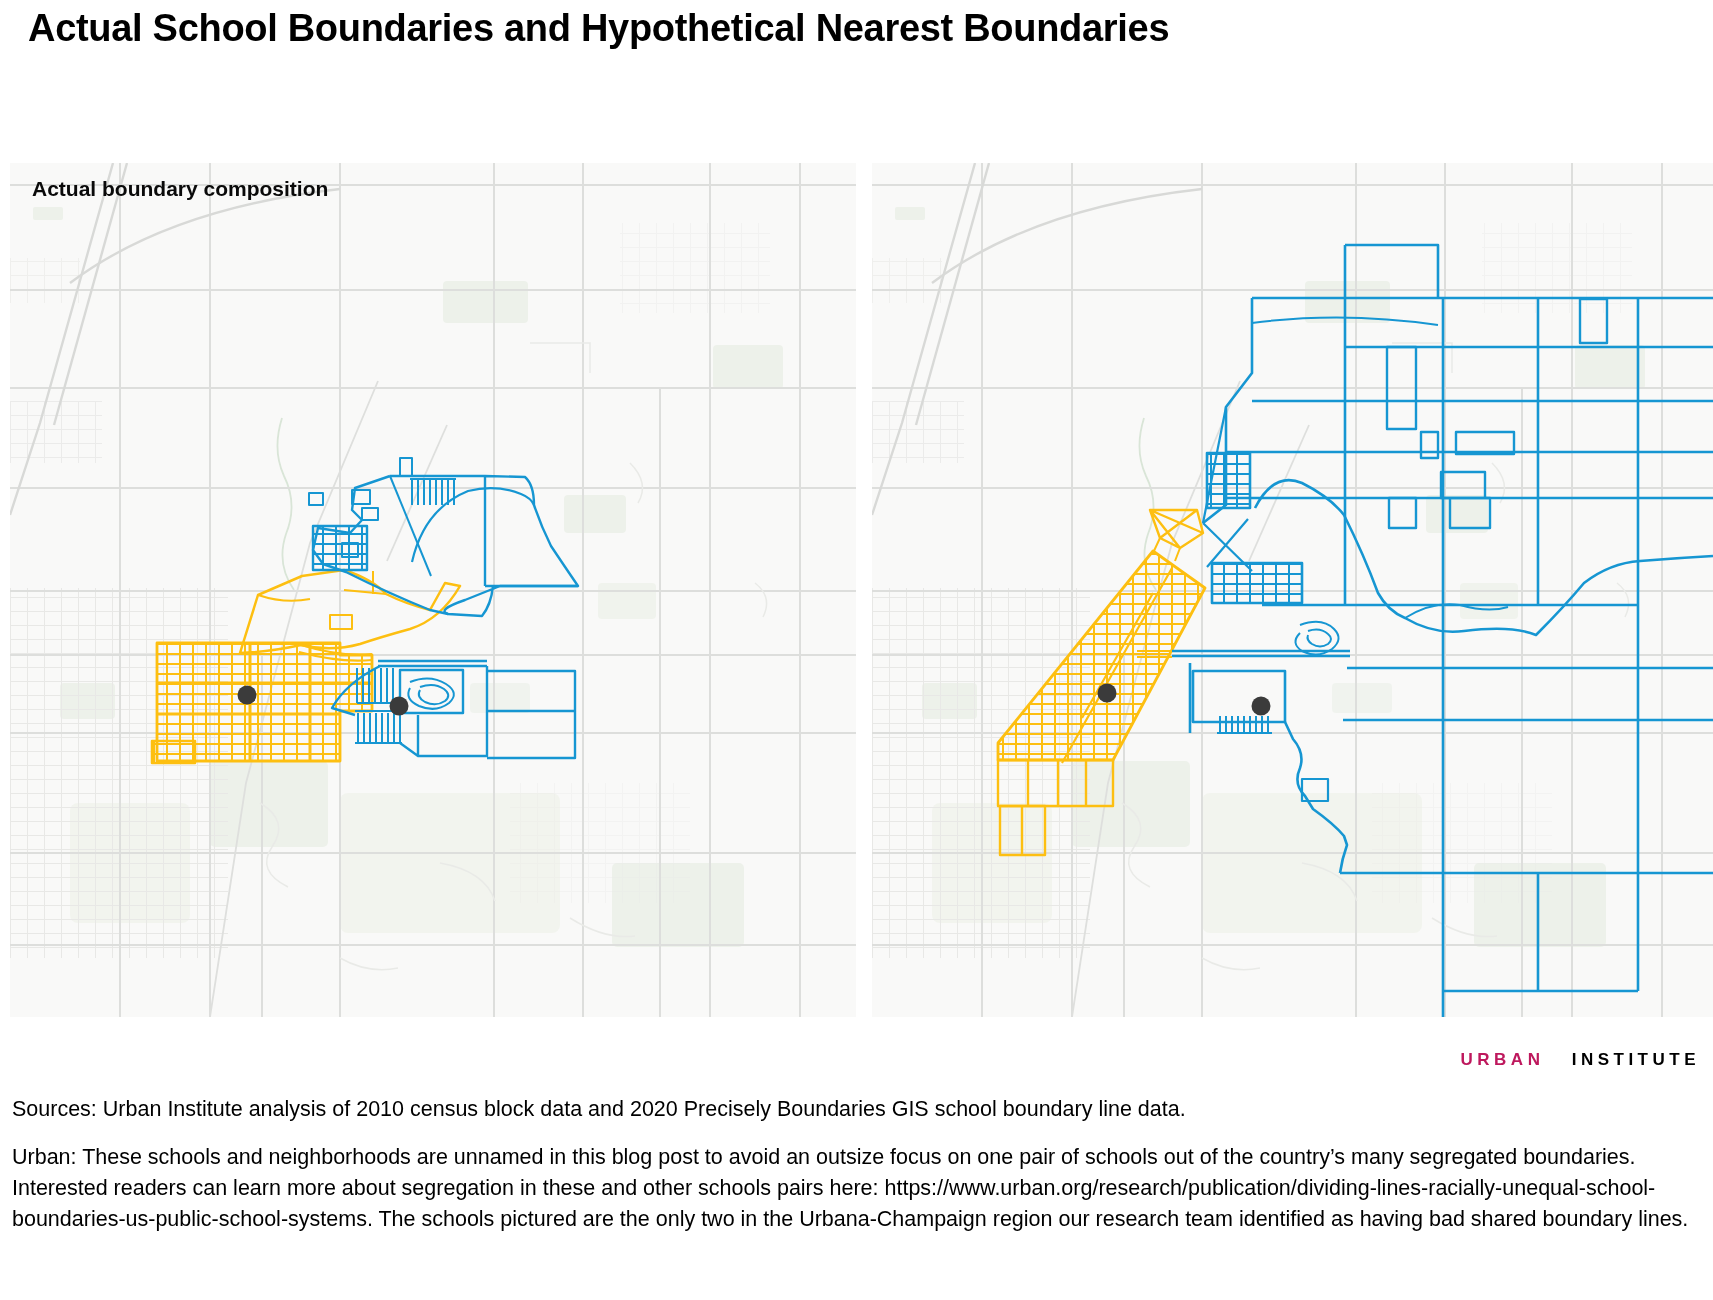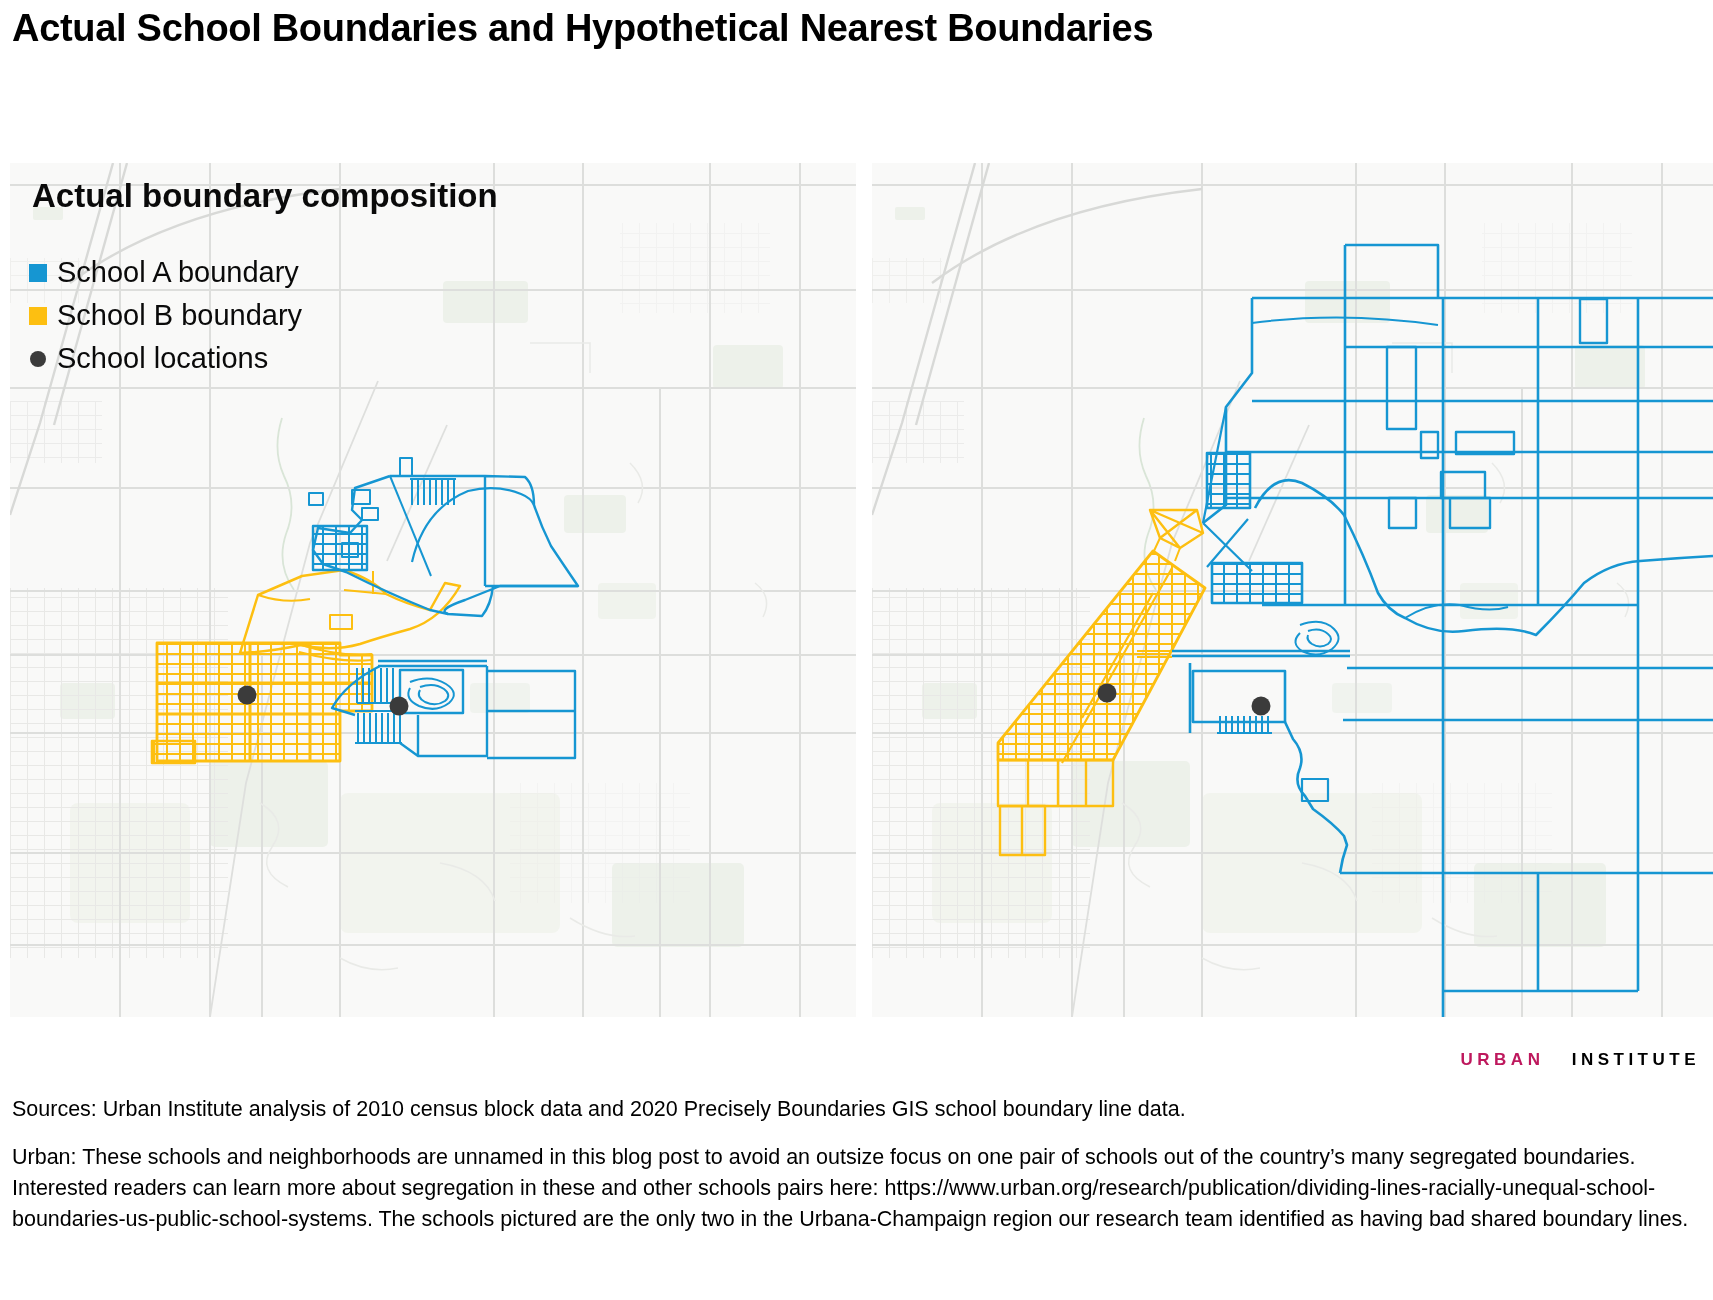--- a/index.html
+++ b/index.html
@@ -1,24 +1,24 @@
 <!DOCTYPE html>
 <html><head>
 <meta charset="utf-8">
 <style>
   html,body{margin:0;padding:0;background:#ffffff;}
   body{width:1713px;height:1300px;position:relative;overflow:hidden;
        font-family:"Liberation Sans","DejaVu Sans",sans-serif;color:#000;}
-  .title{position:absolute;left:12px;top:4px;font-size:38px;line-height:48px;
+  .title{position:absolute;left:28px;top:4px;font-size:38px;line-height:48px;
          font-weight:700;letter-spacing:-0.3px;color:#000;}
   .panel{position:absolute;top:163px;height:854px;background:#f9f9f8;}
   .panel-left{left:10px;width:846px;}
   .panel-right{left:872px;width:841px;}
   .panel svg.map{position:absolute;left:0;top:0;}
-  .panel-heading{position:absolute;left:22px;top:14px;font-size:33px;font-weight:700;color:#0a0a0a;}
+  .panel-heading{position:absolute;left:22px;top:14px;font-size:21px;font-weight:700;color:#0a0a0a;}
   .legend{position:absolute;left:19px;top:88px;}
   .legend-row{display:flex;align-items:center;height:43px;font-size:29px;color:#0a0a0a;}
   .legend-row .sw{margin-right:10px;display:block;}
   .wordmark{position:absolute;top:1050px;right:13px;font-size:17px;font-weight:700;
             letter-spacing:4.5px;white-space:nowrap;}
   .wordmark .w2{margin-left:18px;}
   .caption{position:absolute;left:12px;width:1692px;font-size:21.5px;line-height:31px;color:#000;
            overflow-wrap:anywhere;}
   .caption .lbl{font-weight:400;}
   .sources{top:1094px;}
@@ -121,40 +121,20 @@
       <path d="M390 580 L408 593 H477 V503 M408 593 V552"></path>
       <path d="M477 508 H565 V595 H477 M477 548 H565"></path>
     </g>
 
     <circle cx="237" cy="532" r="9.5" fill="#3b3b3b"></circle>
     <circle cx="389" cy="543" r="9.5" fill="#3b3b3b"></circle>
   </svg>
 
   <div class="panel-heading">Actual boundary composition</div>
 
-  <div class="legend">
-    <div class="legend-row">
-      <svg class="sw" width="18" height="18">
-        <rect width="18" height="18" fill="#1696d2"></rect>
-      </svg>
-      <span>School A boundary</span>
-    </div>
-    <div class="legend-row">
-      <svg class="sw" width="18" height="18">
-        <rect width="18" height="18" fill="#fdbf11"></rect>
-      </svg>
-      <span>School B boundary</span>
-    </div>
-    <div class="legend-row">
-      <svg class="sw" width="18" height="18">
-        <circle cx="9" cy="9" r="8" fill="#3b3b3b"></circle>
-      </svg>
-      <span>School locations</span>
-    </div>
-  </div>
 </div>
 
 <div class="panel panel-right">
   <svg class="map" viewBox="0 0 841 854" width="841" height="854">
     <use href="#basemap"></use>
 
     <g fill="none" stroke-width="2.5" stroke-linejoin="round" stroke="#fdbf11">
       <path d="M278 347 L325 347 L331 370 L308 385 L288 375 Z M278 347 L308 385 M325 347 L288 375 M331 370 L278 347" stroke-width="2.4"></path>
       <path d="M281 388 L333 425 L241 597 L126 597 L126 580 Z" fill="url(#patY)" stroke-width="2.8"></path>
       <path d="M300 405 L190 600 M281 430 L210 555" stroke-width="2.2"></path>

